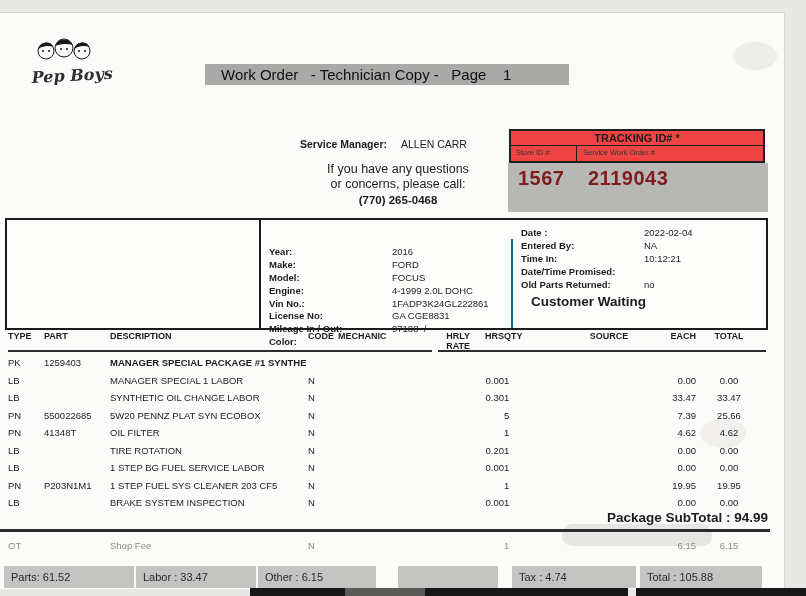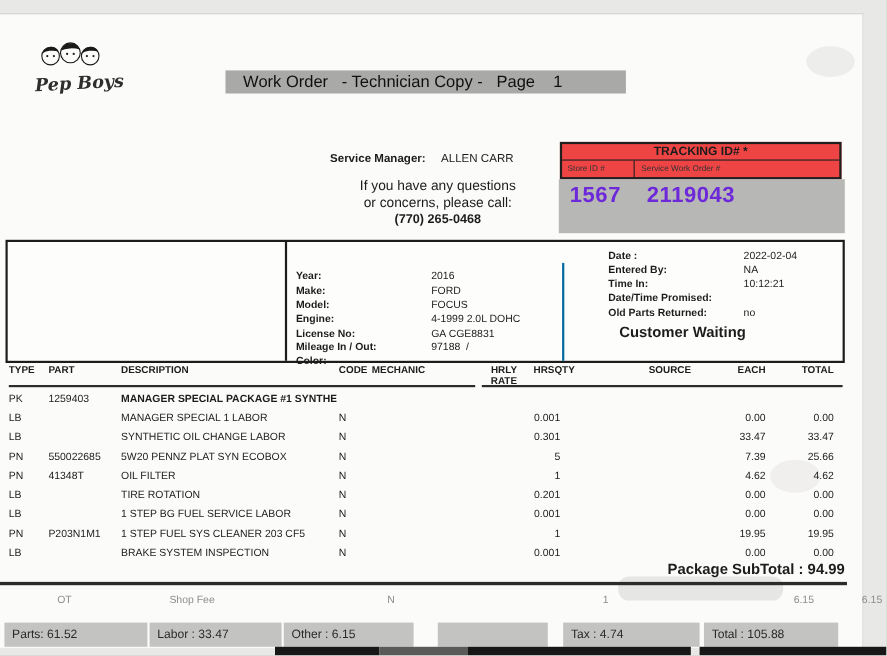--- a/index.html
+++ b/index.html
@@ -23,51 +23,51 @@
   .contact{position:absolute;left:298px;top:162px;width:200px;text-align:center;font-size:12.5px;line-height:15px;}
   .contact .phone{font-weight:bold;font-size:11.5px;margin-top:1px;}
 
   
   .tracking-box{position:absolute;left:509px;top:129px;width:256px;height:34px;border:2px solid #1f1f1f;background:#ef4444;}
   .tracking-title{height:15px;text-align:center;font-weight:bold;font-size:11px;line-height:15px;border-bottom:1px solid #1f1f1f;}
   .tracking-sub{display:flex;height:15px;font-size:7.5px;line-height:14px;color:#333;}
   .tracking-sub .s1{width:66px;border-right:1px solid #1f1f1f;padding-left:5px;}
   .tracking-sub .s2{flex:1;padding-left:6px;}
   .tracking-gray{position:absolute;left:508px;top:163px;width:260px;height:49px;background:#b7b7b5;}
-  .tracking-gray .num{position:absolute;top:4px;font-weight:bold;font-size:20px;letter-spacing:.5px;color:#6d28d9;}
+  .tracking-gray .num{position:absolute;top:4px;font-weight:bold;font-size:20px;letter-spacing:.5px;color:#7f1d1d;}
   .tracking-gray .n1{left:10px;}
   .tracking-gray .n2{left:80px;}
 
   
   .info-box{position:absolute;left:5px;top:218px;width:763px;height:112px;border:2px solid #1c1c1c;display:flex;background:#fdfdfb;}
   .cell-blank{width:254px;border-right:2px solid #1c1c1c;}
   .cell-vehicle{width:252px;border-right:2px solid #0369a1;padding:7px 0 0 8px;margin-top:19px;}
-  .cell-visit{flex:1;position:relative;padding:7px 0 0 8px;margin-left:32px;}
+  .cell-visit{flex:1;position:relative;padding:7px 0 0 8px;}
   .irow{height:12.9px;font-size:9.5px;line-height:12.9px;white-space:pre;}
   .ilabel{display:inline-block;width:123px;font-weight:bold;}
   .status{position:absolute;left:18px;top:74px;font-weight:bold;font-size:13.5px;}
 
   
   .thead,.trow{display:grid;grid-template-columns:36px 66px 196px 32px 88px 44px 34px 68px 74px 54px 66px;}
   .thead{position:absolute;left:8px;top:332px;width:758px;font-weight:bold;font-size:9px;line-height:9.5px;}
   .hrule{position:absolute;top:350px;height:2px;background:#2c2c2c;}
   .tbody{position:absolute;left:8px;top:357px;width:758px;}
   .trow{height:17.5px;font-size:9.5px;line-height:11px;align-items:start;}
   .cell{overflow:hidden;white-space:nowrap;}
   .c-code{padding-left:2px;}
   .c-hrly_rate,.c-hrs,.c-each,.c-total{text-align:right;}
   .c-qty{padding-right:6px;}
   .c-each{padding-right:4px;}
-  .c-total{padding-right:8px;}
+  .c-total{padding-right:8px;text-align:center;}
   .c-source{text-align:center;}
   .bold-row .c-description{font-weight:bold;}
   .pkg-subtotal{position:absolute;left:400px;top:510px;width:368px;text-align:right;font-weight:bold;font-size:13.5px;}
   .thick-rule{position:absolute;left:0;top:529px;width:770px;height:3px;background:#2b2b2b;}
   .feerow{position:absolute;left:8px;top:540px;width:758px;}
-  .feerow .trow{color:#8c8c8a;margin-left:44px;}
+  .feerow .trow{color:#8c8c8a;}
 
   
   .band{position:absolute;top:566px;height:22px;background:#c3c3c1;font-size:11px;line-height:22px;
     color:#2a2a2a;padding-left:7px;white-space:pre;}
   .b-parts{left:4px;width:130px;}
   .b-labor{left:136px;width:120px;}
   .b-other{left:258px;width:118px;}
   .b-gap{left:398px;width:100px;}
   .b-tax{left:512px;width:124px;}
   .b-total{left:640px;width:122px;}
@@ -130,20 +130,21 @@
     <div class="num n2">2119043</div>
   </div>
 
   <div class="info-box">
     <div class="cell-blank"></div>
     <div class="cell-vehicle" id="vehicle-rows">
         <div class="irow"><span class="ilabel">Year:</span><span>2016</span></div>
         <div class="irow"><span class="ilabel">Make:</span><span>FORD</span></div>
         <div class="irow"><span class="ilabel">Model:</span><span>FOCUS</span></div>
         <div class="irow"><span class="ilabel">Engine:</span><span>4-1999 2.0L DOHC</span></div>
+        <div class="irow"><span class="ilabel">Vin No.:</span><span>1FADP3K24GL222861</span></div>
         <div class="irow"><span class="ilabel">License No:</span><span>GA CGE8831</span></div>
         <div class="irow"><span class="ilabel">Mileage In / Out:</span><span>97188  /</span></div>
         <div class="irow"><span class="ilabel">Color:</span><span></span></div>
       </div>
     <div class="cell-visit">
       <div id="visit-rows">
           <div class="irow"><span class="ilabel">Date :</span><span>2022-02-04</span></div>
           <div class="irow"><span class="ilabel">Entered By:</span><span>NA</span></div>
           <div class="irow"><span class="ilabel">Time In:</span><span>10:12:21</span></div>
           <div class="irow"><span class="ilabel">Date/Time Promised:</span><span></span></div>

